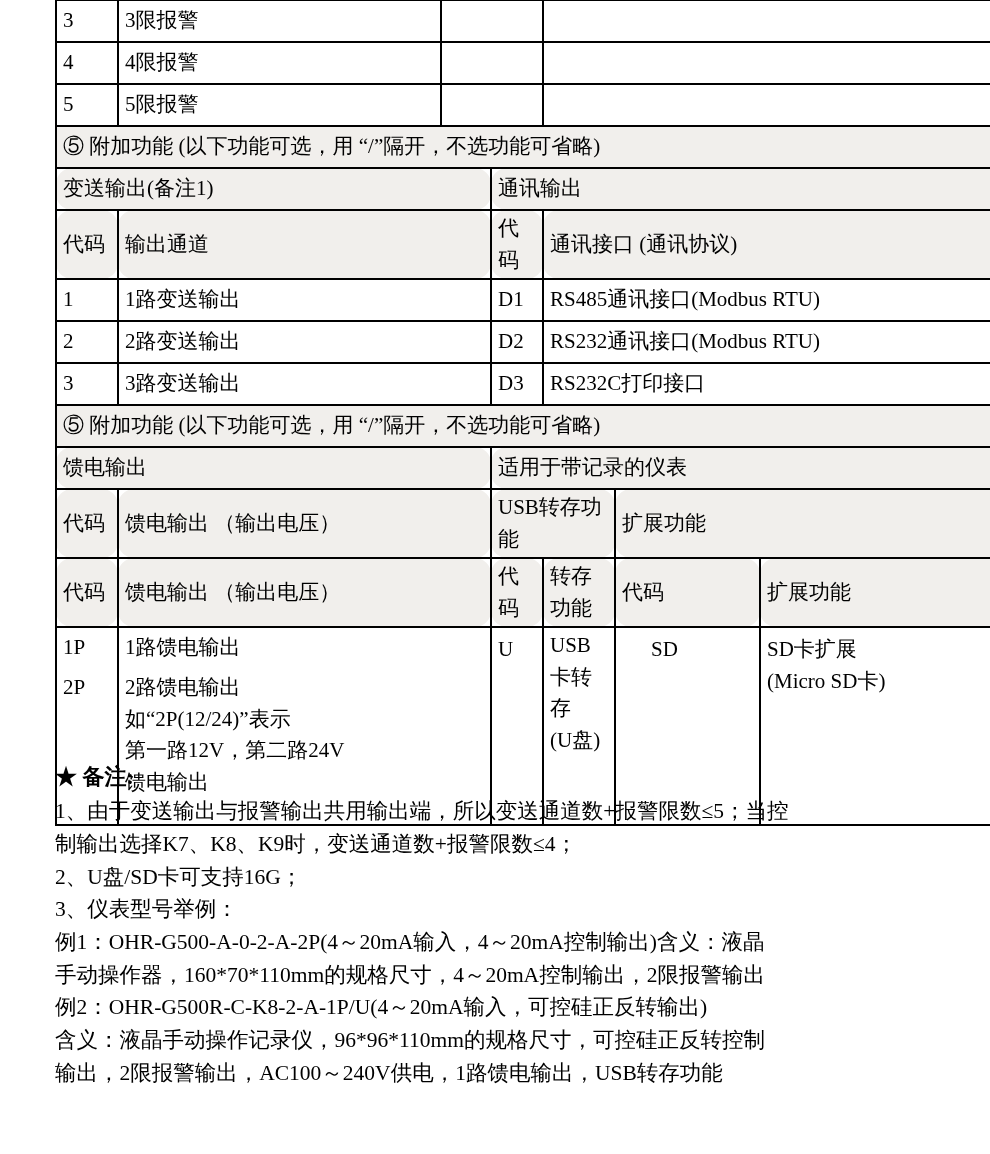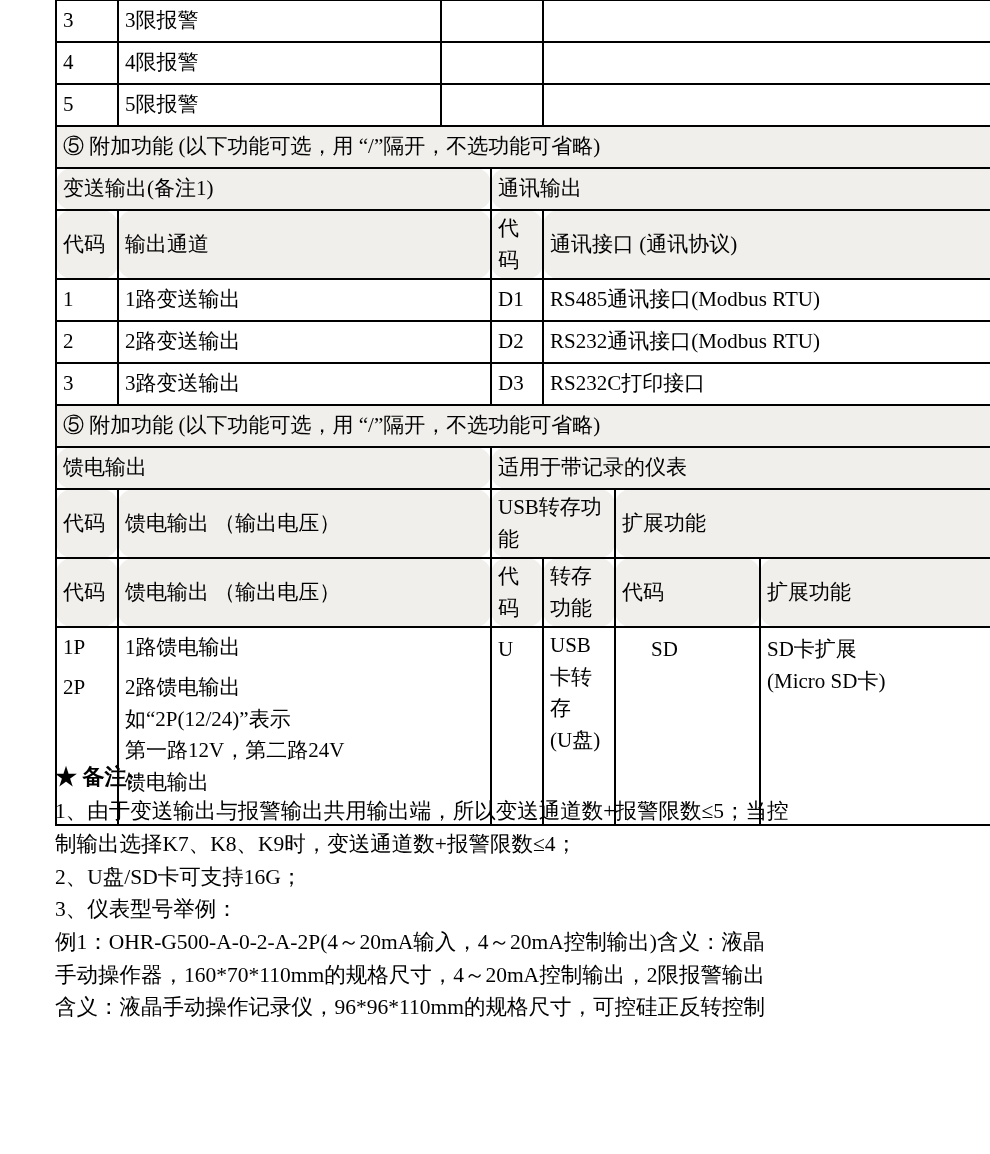--- a/index.html
+++ b/index.html
@@ -191,16 +191,18 @@
     </table>
 
   <div class="notes">
     <p class="star">★ 备注:</p>
     <p>1、由于变送输出与报警输出共用输出端，所以变送通道数+报警限数≤5；当控</p>
     <p>制输出选择K7、K8、K9时，变送通道数+报警限数≤4；</p>
     <p>2、U盘/SD卡可支持16G；</p>
     <p>3、仪表型号举例：</p>
     <p>例1：OHR-G500-A-0-2-A-2P(4～20mA输入，4～20mA控制输出)含义：液晶</p>
     <p>手动操作器，160*70*110mm的规格尺寸，4～20mA控制输出，2限报警输出</p>
+    <p>例2：OHR-G500R-C-K8-2-A-1P/U(4～20mA输入，可控硅正反转输出)</p>
     <p>含义：液晶手动操作记录仪，96*96*110mm的规格尺寸，可控硅正反转控制</p>
+    <p>输出，2限报警输出，AC100～240V供电，1路馈电输出，USB转存功能</p>
   </div>
 
 </div>
 
 </body></html>

